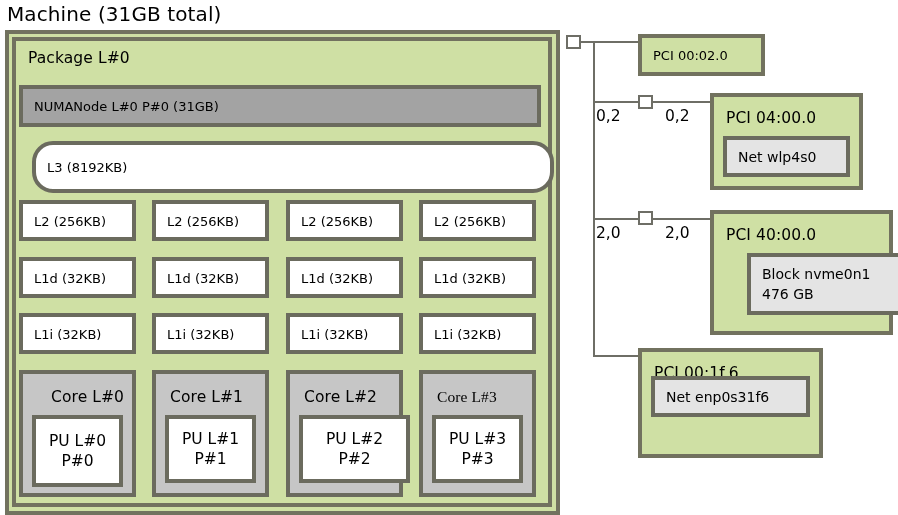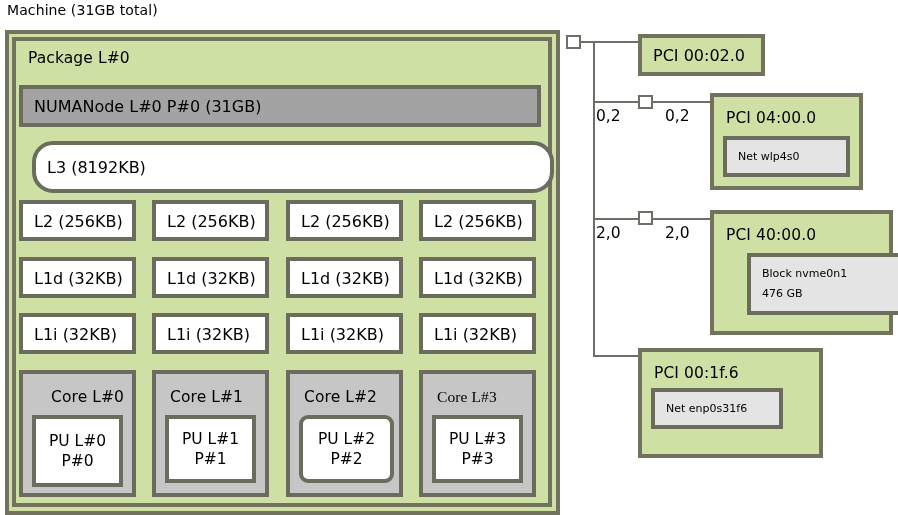--- a/index.html
+++ b/index.html
@@ -9,35 +9,35 @@
   .abs{position:absolute;box-sizing:border-box;}
 
   
   .box{position:absolute;box-sizing:border-box;border:4px solid #a16207;}
   .green{background:#cfe0a4;border-color:#72725f;}
   .white{background:#ffffff;border-color:#6b6b5e;}
   .pink{background:#a3a3a3;border-color:#6b6b5e;}
   .grey{background:#c6c6c6;border-color:#6b6b5e;}
   .lgrey{background:#e4e4e4;border-color:#6b6b5e;}
 
-  .machine-title{position:absolute;left:7px;top:2px;font-size:14px;
+  .machine-title{position:absolute;left:7px;top:2px;font-size:20px;
                  letter-spacing:.1px;white-space:nowrap;}
   .boxlabel{position:absolute;font-size:15.5px;white-space:nowrap;
             letter-spacing:.1px;}
 
   
   .lbl-tl{left:12px;top:8px;}
 
   .cell-text{position:absolute;left:11px;top:50%;transform:translateY(-50%);
-             font-size:16px;white-space:nowrap;}
+             font-size:13px;white-space:nowrap;}
   .pu-text{position:absolute;left:0;right:0;top:50%;
            transform:translateY(-50%);text-align:center;
            font-size:15.5px;line-height:20px;white-space:pre;}
   .obj-text{position:absolute;left:11px;top:50%;transform:translateY(-50%);
-            font-size:11px;line-height:20px;white-space:pre;}
+            font-size:14px;line-height:20px;white-space:pre;}
 
   
   .line{position:absolute;background:#6e6e66;}
   .hline{height:2px;}
   .vline{width:2px;}
   .bridge{position:absolute;box-sizing:border-box;width:15px;height:14px;
           background:#ffffff;border:2px solid #6e6e66;}
   .bw{position:absolute;font-size:15.5px;white-space:nowrap;}
 </style>
 </head>
@@ -110,21 +110,21 @@
     <span class="boxlabel" style="left:14px;top:14px;">Core L#1</span>
   </div>
   <div class="box white abs" style="left:165px;top:415px;width:91px;height:68px;">
     <span class="pu-text">PU L#1
 P#1</span>
   </div>
 
   <div class="box grey abs" style="left:286px;top:370px;width:117px;height:127px;">
     <span class="boxlabel" style="left:14px;top:14px;">Core L#2</span>
   </div>
-  <div class="box white abs" style="left:299px;top:415px;width:95px;height:68px;border-radius:9px;">
+  <div class="box white abs" style="left:299px;top:415px;width:111px;height:68px;">
     <span class="pu-text">PU L#2
 P#2</span>
   </div>
 
   <div class="box grey abs" style="left:419px;top:370px;width:117px;height:127px;">
     <span class="boxlabel" style="left:14px;top:14px;font-family:Liberation Serif, serif;">Core L#3</span>
   </div>
   <div class="box white abs" style="left:432px;top:415px;width:91px;height:68px;">
     <span class="pu-text">PU L#3
 P#3</span>
@@ -165,15 +165,15 @@
 </div>
 <div class="box lgrey abs" style="left:747px;top:253px;width:176px;height:62px;">
   <span class="obj-text">Block nvme0n1
 476 GB</span>
 </div>
 
 <div class="line hline" style="left:593px;top:355px;width:46px;"></div>
 <div class="box green abs" style="left:638px;top:348px;width:185px;height:110px;">
   <span class="boxlabel" style="left:12px;top:12px;">PCI 00:1f.6</span>
 </div>
-<div class="box lgrey abs" style="left:651px;top:388px;width:132px;height:41px;">
+<div class="box lgrey abs" style="left:651px;top:376px;width:159px;height:41px;">
   <span class="obj-text">Net enp0s31f6</span>
 </div>
 
 </body></html>

